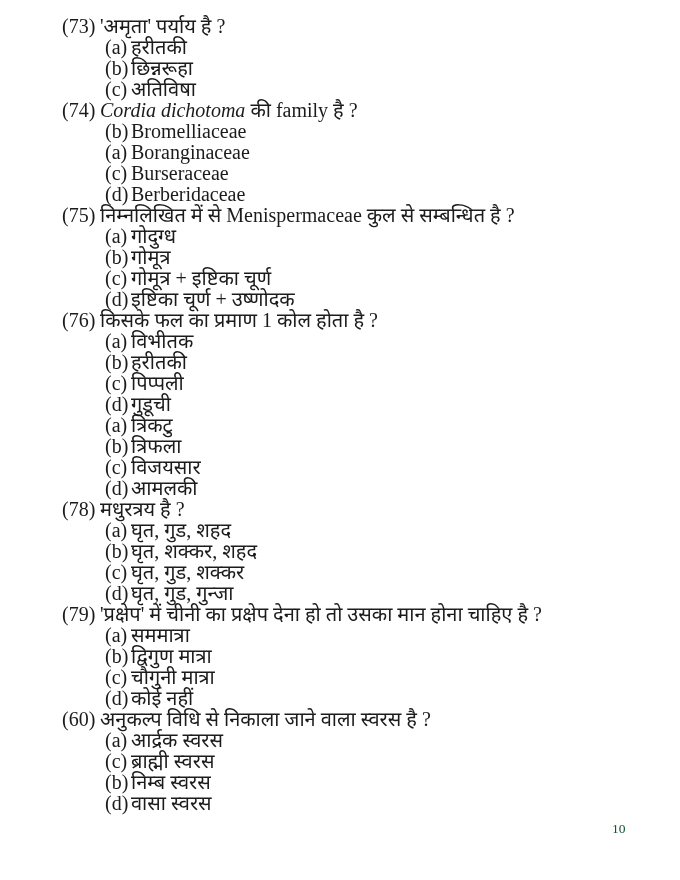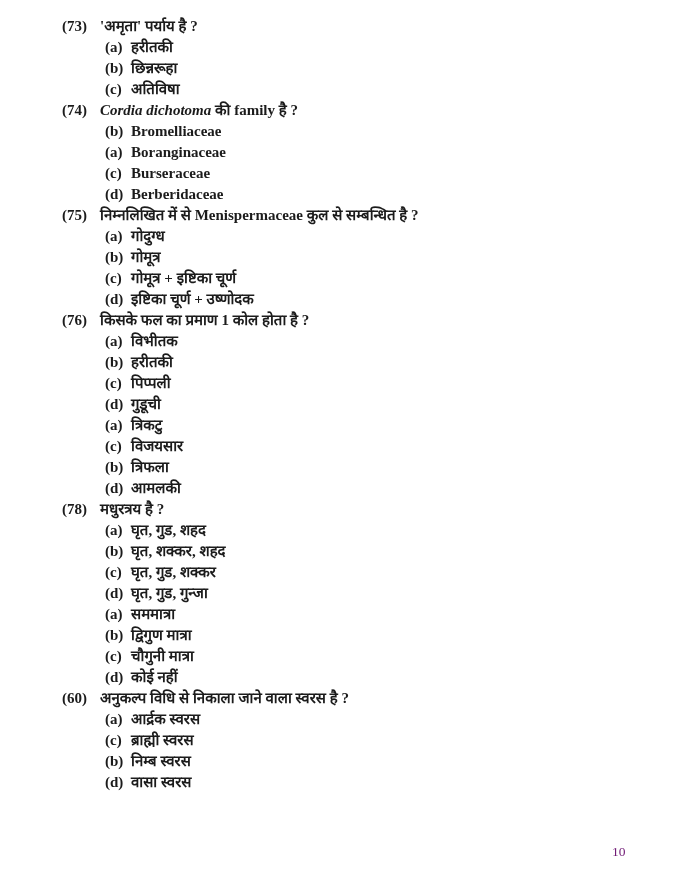--- a/index.html
+++ b/index.html
@@ -13,45 +13,45 @@
     color: #1b1b1b;
   }
   .sheet {
     position: absolute;
     top: 16px;
     left: 62px;
     width: 580px;
   }
   .q-line, .opt-line {
     line-height: 21px;
-    font-size: 15px;
-    font-weight: bold;
+    font-size: 20px;
+    font-weight: normal;
     white-space: nowrap;
   }
   .q-num {
     display: inline-block;
     min-width: 38px;
   }
   .opt-line {
     padding-left: 43px;
   }
   .opt-letter {
     display: inline-block;
     min-width: 26px;
   }
   .latin-italic {
     font-style: italic;
   }
   .page-number {
     position: absolute;
     left: 612px;
-    top: 844px;
+    top: 821px;
     font-size: 13.5px;
     font-weight: normal;
-    color: #701a75;
+    color: #14532d;
   }
 </style>
 </head>
 <body>
 
 <div class="sheet">
 
   <div class="question">
     <div class="q-line">
       <span class="q-num">(73)</span><span class="q-text"><em class="latin-italic"></em><span>'अमृता' पर्याय है ?</span></span>
@@ -119,24 +119,24 @@
     <div class="opt-line">
       <span class="opt-letter">(d)</span><span class="opt-text">गुडूची</span>
     </div>
   </div>
 
   <div class="question">
     <div class="opt-line">
       <span class="opt-letter">(a)</span><span class="opt-text">त्रिकटु</span>
     </div>
     <div class="opt-line">
-      <span class="opt-letter">(c)</span><span class="opt-text">विजयसार</span>
+      <span class="opt-letter">(b)</span><span class="opt-text">त्रिफला</span>
     </div>
     <div class="opt-line">
-      <span class="opt-letter">(b)</span><span class="opt-text">त्रिफला</span>
+      <span class="opt-letter">(c)</span><span class="opt-text">विजयसार</span>
     </div>
     <div class="opt-line">
       <span class="opt-letter">(d)</span><span class="opt-text">आमलकी</span>
     </div>
   </div>
 
   <div class="question">
     <div class="q-line">
       <span class="q-num">(78)</span><span class="q-text"><em class="latin-italic"></em><span>मधुरत्रय है ?</span></span>
     </div>
@@ -148,20 +148,23 @@
     </div>
     <div class="opt-line">
       <span class="opt-letter">(c)</span><span class="opt-text">घृत, गुड, शक्कर</span>
     </div>
     <div class="opt-line">
       <span class="opt-letter">(d)</span><span class="opt-text">घृत, गुड, गुन्जा</span>
     </div>
   </div>
 
   <div class="question">
+    <div class="q-line">
+      <span class="q-num">(79)</span><span class="q-text"><em class="latin-italic"></em><span>'प्रक्षेप' में चीनी का प्रक्षेप देना हो तो उसका मान होना चाहिए है ?</span></span>
+    </div>
     <div class="opt-line">
       <span class="opt-letter">(a)</span><span class="opt-text">सममात्रा</span>
     </div>
     <div class="opt-line">
       <span class="opt-letter">(b)</span><span class="opt-text">द्विगुण मात्रा</span>
     </div>
     <div class="opt-line">
       <span class="opt-letter">(c)</span><span class="opt-text">चौगुनी मात्रा</span>
     </div>
     <div class="opt-line">

